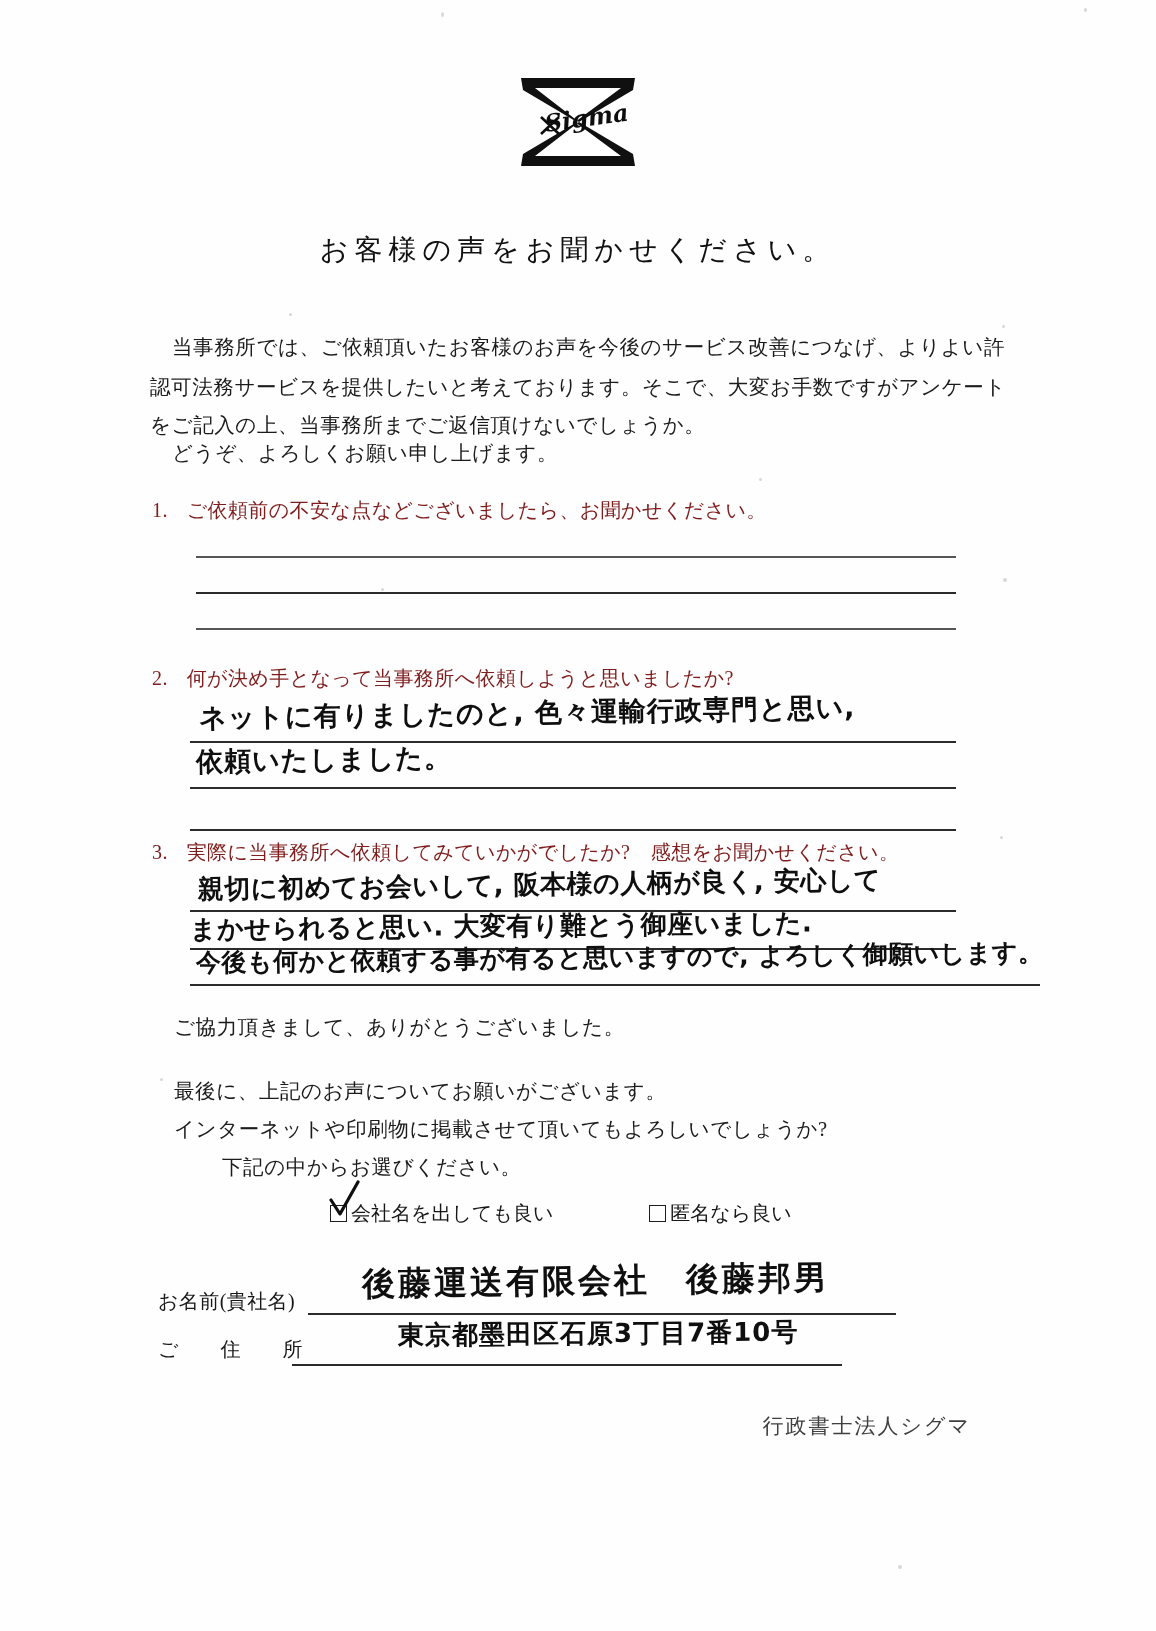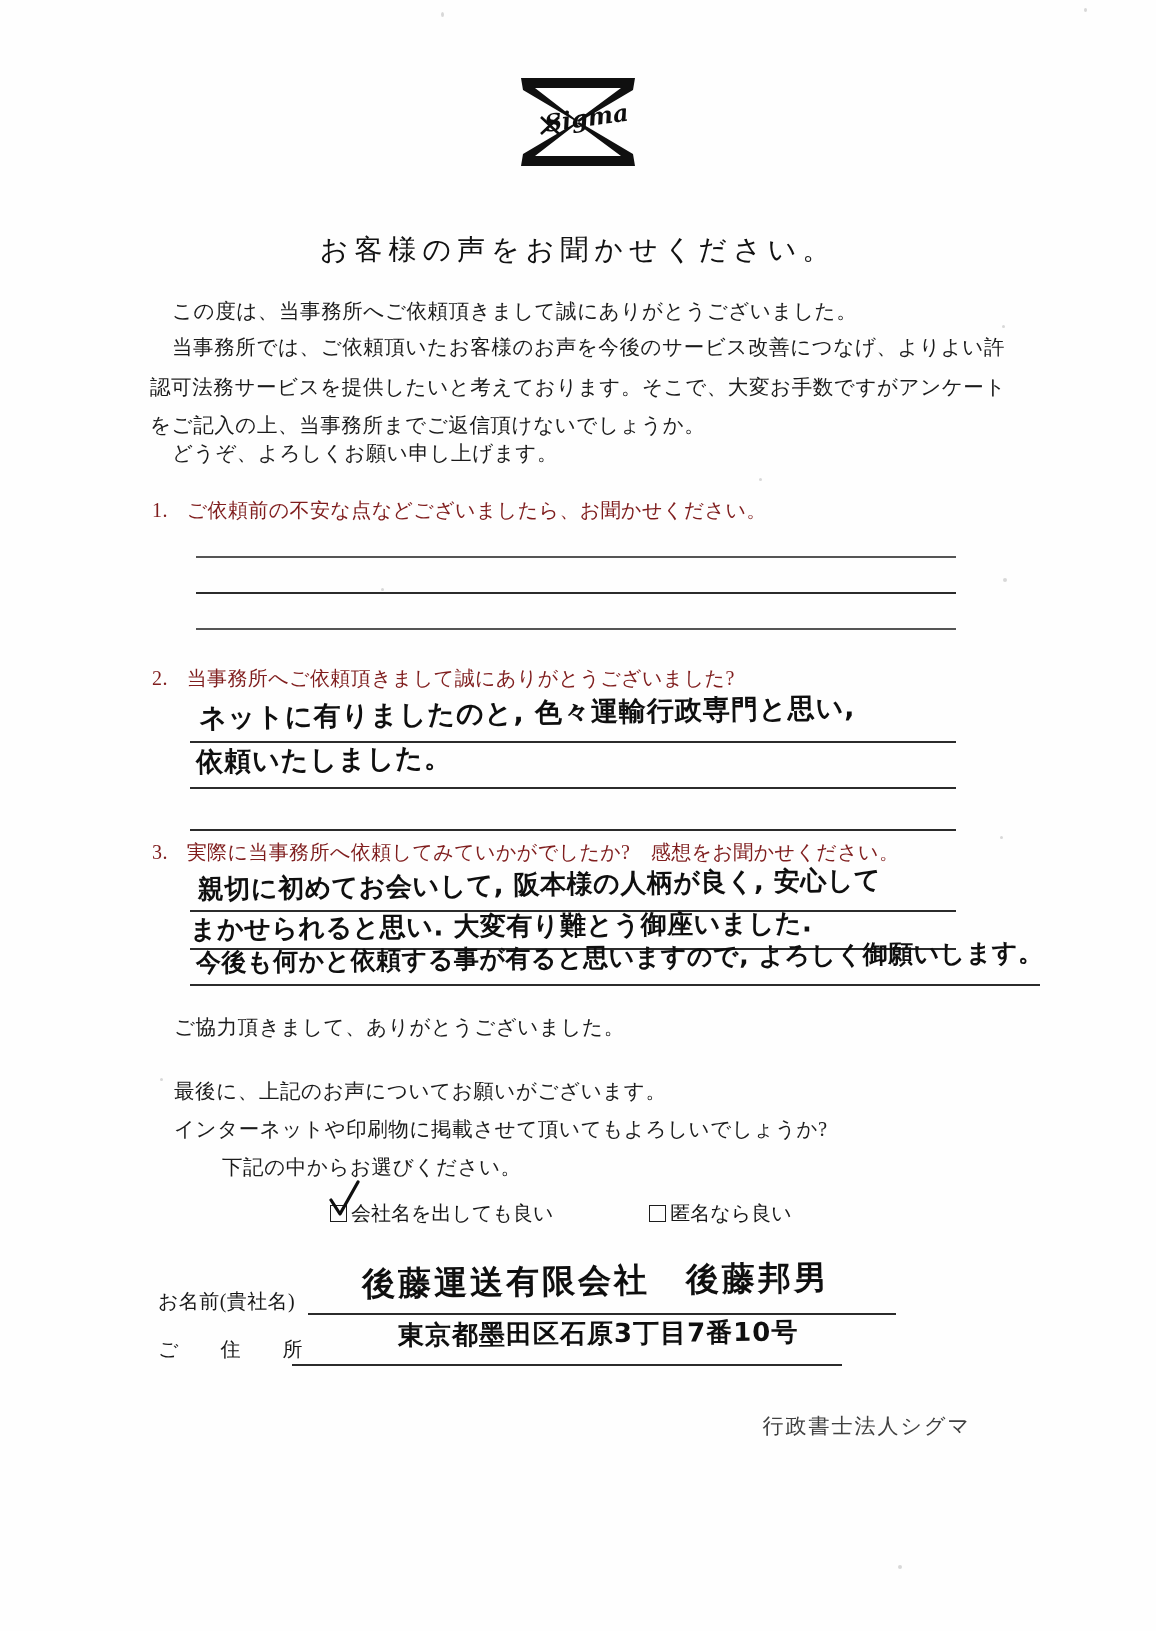--- a/index.html
+++ b/index.html
@@ -175,39 +175,38 @@
       </svg>
       <svg width="130" height="100" viewBox="0 0 130 100" style="position:absolute;left:0;top:0">
         <text x="33" y="60" font-family="DejaVu Serif, serif" font-size="24" font-style="italic" font-weight="700" fill="#0d0d0d" transform="rotate(-8 33 60)">Sigma</text>
         <path d="M28 45 L46 62 M46 45 L28 62" stroke="#0d0d0d" stroke-width="2.6" fill="none"></path>
       </svg>
     </div>
   </div>
 
   <div id="doc-title">お客様の声をお聞かせください。</div>
 
-  <div class="para" style="left:172px;top:292px;">この度は、当事務所へご依頼頂きまして誠にありがとうございました。</div>
   <div class="para" style="left:172px;top:328px;">当事務所では、ご依頼頂いたお客様のお声を今後のサービス改善につなげ、よりよい許</div>
   <div class="para" style="left:150px;top:406px;">をご記入の上、当事務所までご返信頂けないでしょうか。</div>
   <div class="para" style="left:150px;top:368px;">認可法務サービスを提供したいと考えております。そこで、大変お手数ですがアンケート</div>
   <div class="para" style="left:172px;top:434px;">どうぞ、よろしくお願い申し上げます。</div>
 
   <div class="question" style="left:152px;top:497px;">
     <span>1.</span>
     <span style="display:inline-block;width:8px"></span>
     <span>ご依頼前の不安な点などございましたら、お聞かせください。</span>
   </div>
   <div class="rule light" style="left:196px;top:556px;width:760px;"></div>
   <div class="rule" style="left:196px;top:592px;width:760px;"></div>
   <div class="rule light" style="left:196px;top:628px;width:760px;"></div>
 
   <div class="question" style="left:152px;top:665px;">
     <span>2.</span>
     <span style="display:inline-block;width:8px"></span>
-    <span>当事務所へご依頼頂きまして誠にありがとうございました?</span>
+    <span>何が決め手となって当事務所へ依頼しようと思いましたか?</span>
   </div>
   <div class="hand hw1" style="left:199px;top:700px;transform:rotate(-0.9deg);">ネットに有りましたのと, 色々運輸行政専門と思い,</div>
   <div class="rule" style="left:190px;top:741px;width:766px;"></div>
   <div class="hand hw1" style="left:196px;top:744px;transform:rotate(-1deg);">依頼いたしました。</div>
   <div class="rule" style="left:190px;top:787px;width:766px;"></div>
   <div class="rule" style="left:190px;top:829px;width:766px;"></div>
 
   <div class="question" style="left:152px;top:839px;">
     <span>3.</span>
     <span style="display:inline-block;width:8px"></span>

